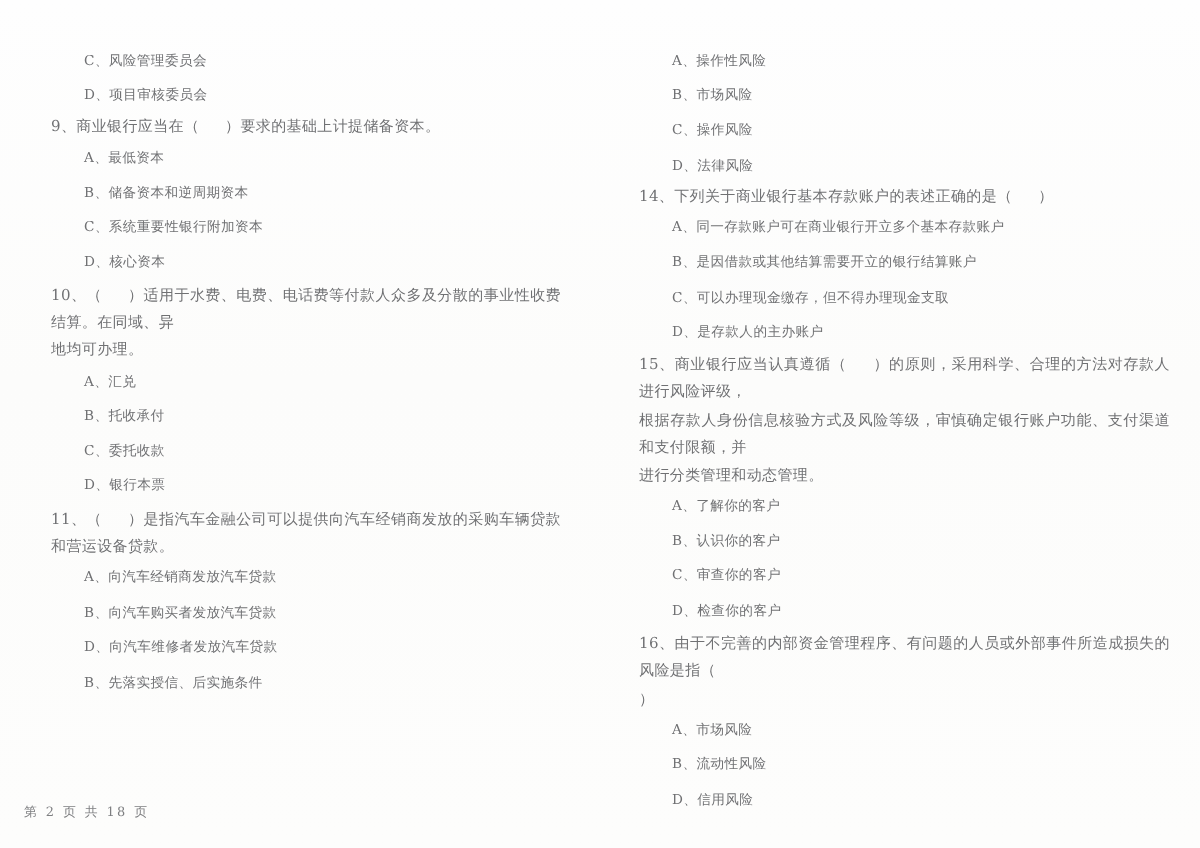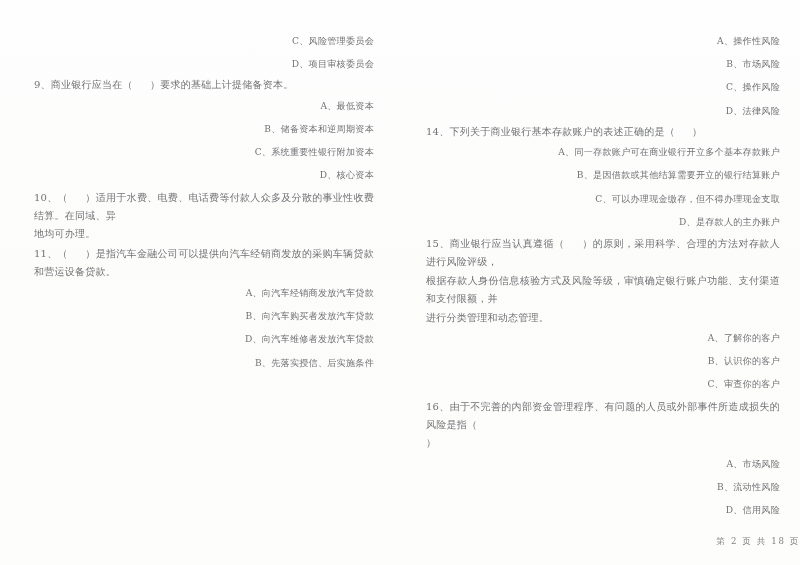--- a/index.html
+++ b/index.html
@@ -57,35 +57,34 @@
     margin: 0;
     padding: 0;
   }
   .opt {
     font-size: 9.1px;
     line-height: 23.2px;
     letter-spacing: 0.25px;
     color: #5d5e61;
     padding-left: 22px;
     white-space: nowrap;
-    text-align: right;
   }
 
   
   .q-stem, .opt, .footer {
     opacity: 0.88;
     text-rendering: optimizeLegibility;
   }
 
   .footer {
     position: absolute;
     left: 16px;
     right: 0;
     bottom: 17px;
-    text-align: right;
+    text-align: left;
     font-size: 8.6px;
     letter-spacing: 1.6px;
     color: #6d6e71;
   }
 </style>
 </head>
 <body>
 
 <div class="page">
 
@@ -104,20 +103,26 @@
           <li class="opt">A、最低资本</li>
           <li class="opt">B、储备资本和逆周期资本</li>
           <li class="opt">C、系统重要性银行附加资本</li>
           <li class="opt">D、核心资本</li>
         </ul>
       </div>
 
       <div class="q">
         <p class="q-stem">10、（     ）适用于水费、电费、电话费等付款人众多及分散的事业性收费结算。在同域、异
 地均可办理。</p>
+        <ul class="opts">
+          <li class="opt">A、汇兑</li>
+          <li class="opt">B、托收承付</li>
+          <li class="opt">C、委托收款</li>
+          <li class="opt">D、银行本票</li>
+        </ul>
       </div>
 
       <div class="q">
         <p class="q-stem">11、（     ）是指汽车金融公司可以提供向汽车经销商发放的采购车辆贷款和营运设备贷款。</p>
         <ul class="opts">
           <li class="opt">A、向汽车经销商发放汽车贷款</li>
           <li class="opt">B、向汽车购买者发放汽车贷款</li>
           <li class="opt">D、向汽车维修者发放汽车贷款</li>
         </ul>
       </div>
@@ -151,20 +156,21 @@
       </div>
 
       <div class="q">
         <p class="q-stem">15、商业银行应当认真遵循（     ）的原则，采用科学、合理的方法对存款人进行风险评级，
 根据存款人身份信息核验方式及风险等级，审慎确定银行账户功能、支付渠道和支付限额，并
 进行分类管理和动态管理。</p>
         <ul class="opts">
           <li class="opt">A、了解你的客户</li>
           <li class="opt">B、认识你的客户</li>
           <li class="opt">C、审查你的客户</li>
+          <li class="opt">D、检查你的客户</li>
         </ul>
       </div>
 
       <div class="q">
         <p class="q-stem">16、由于不完善的内部资金管理程序、有问题的人员或外部事件所造成损失的风险是指（
 ）</p>
         <ul class="opts">
           <li class="opt">A、市场风险</li>
           <li class="opt">B、流动性风险</li>
           <li class="opt">D、信用风险</li>

